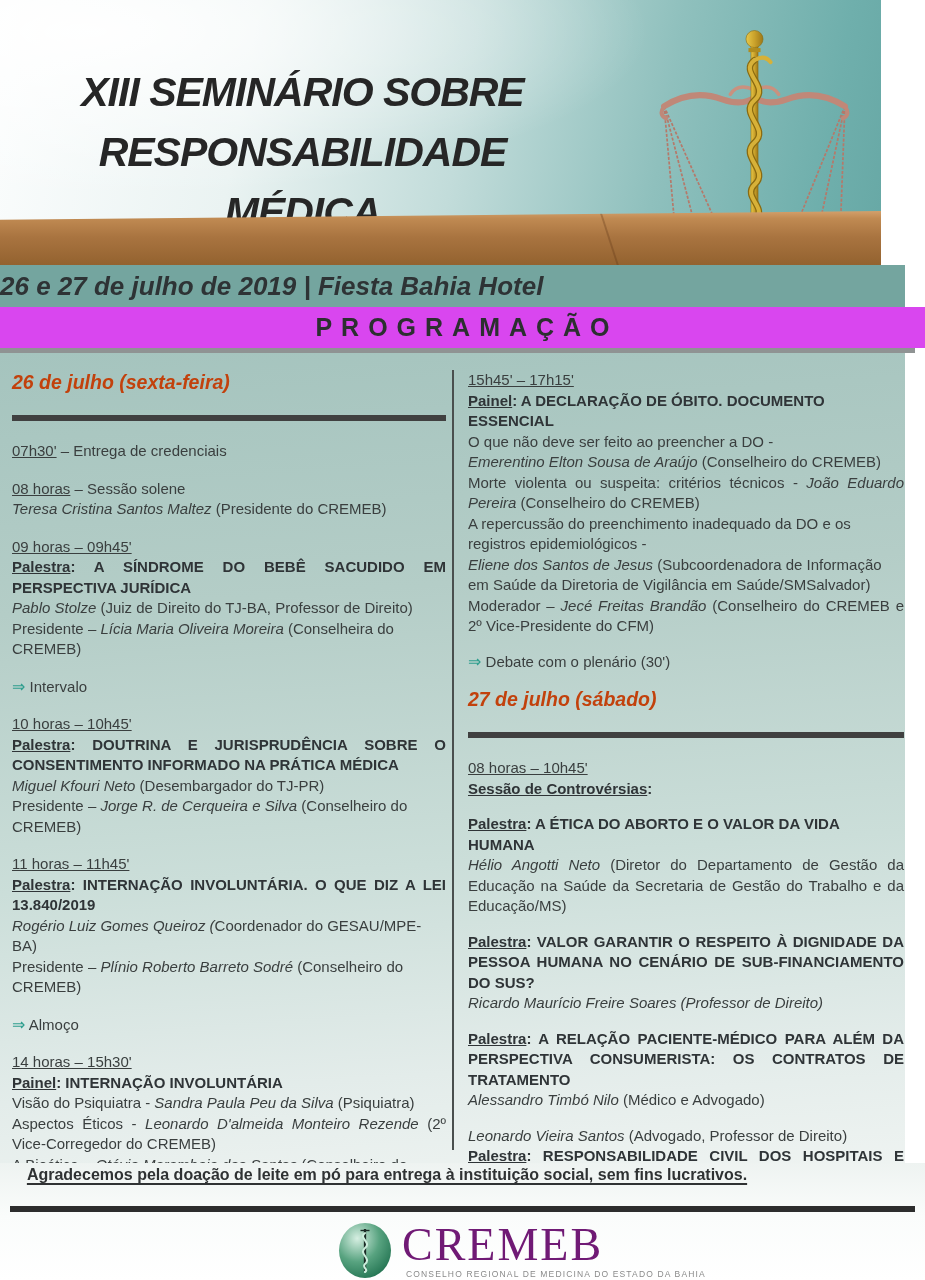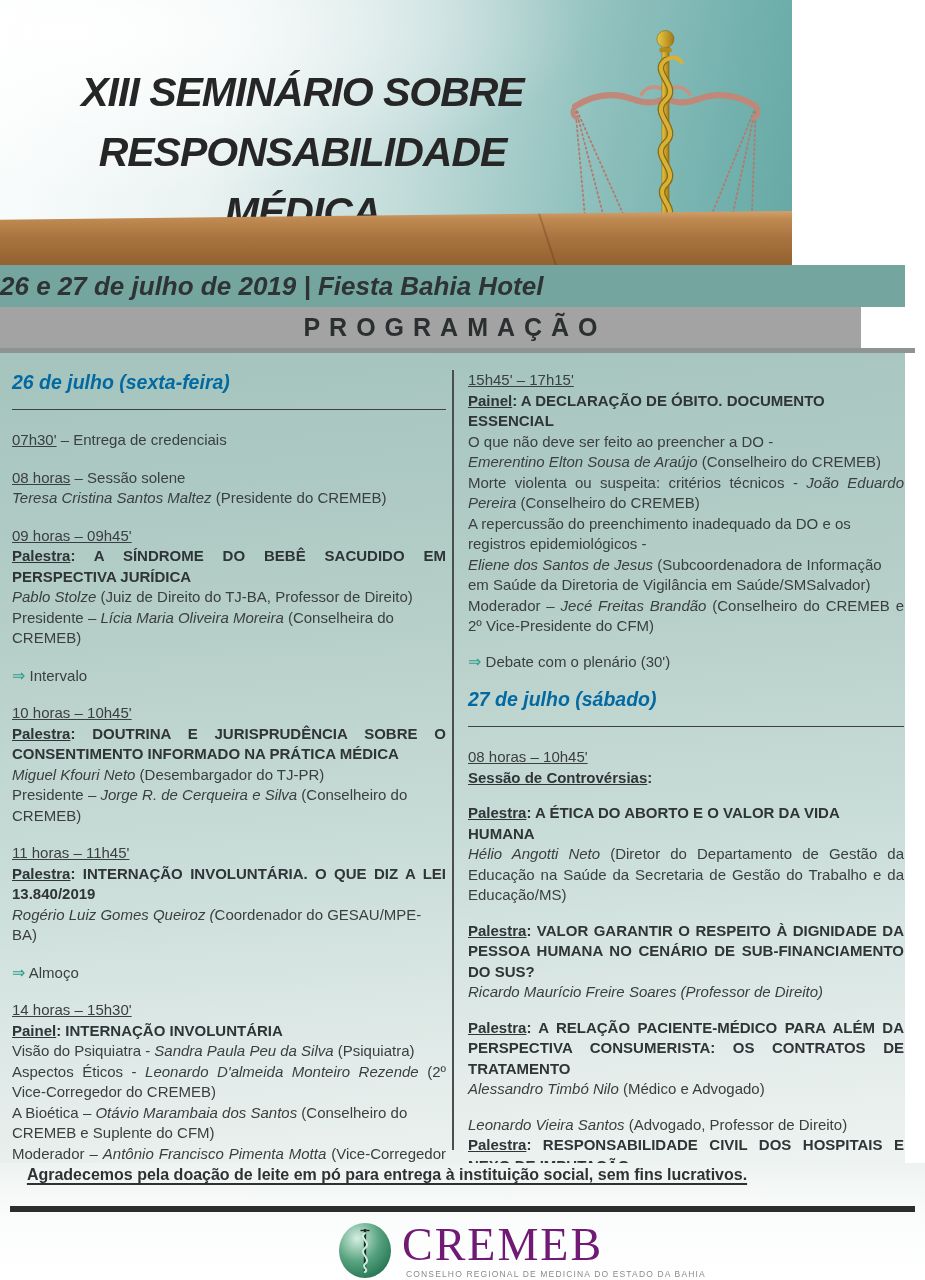--- a/index.html
+++ b/index.html
@@ -1,51 +1,51 @@
 <!DOCTYPE html>
 <html><head>
 <meta charset="utf-8">
 <style>
   html,body{margin:0;padding:0;background:#fff;}
   .page{position:relative;width:925px;height:1280px;background:#ffffff;overflow:hidden;
         font-family:"Liberation Sans",sans-serif;color:#3a3f3f;}
 
   
-  .hero{position:absolute;top:0;left:0;width:792px;height:265px;
+  .hero{position:absolute;top:0;left:0;width:881px;height:265px;
         background:
           radial-gradient(ellipse at 10% 12%, rgba(255,255,255,.95) 0%, rgba(255,255,255,0) 50%),
           linear-gradient(100deg,#fbfdfd 0%,#eaf3f2 28%,#c2dcda 52%,#8fc0bd 74%,#6fafac 92%,#67a8a5 100%);}
   .table-wood{position:absolute;bottom:0;left:0;width:100%;height:54px;
         background:linear-gradient(180deg,#d3a06b 0%,#c08a52 14%,#a97440 48%,#93622f 100%);
         clip-path:polygon(0 16%,100% 0,100% 100%,0 100%);}
   .table-wood:after{content:"";position:absolute;left:69%;top:0;width:2px;height:100%;
         background:rgba(90,50,20,.30);transform:skewX(18deg);}
   .hero-title{position:absolute;left:45px;top:62px;width:515px;text-align:center;
         font-style:italic;font-weight:bold;letter-spacing:-1px;
         font-size:41px;line-height:60px;color:#262626;}
   .scales{position:absolute;top:28px;right:20px;}
 
   
   .date-band{position:absolute;top:265px;left:0;width:905px;height:42px;background:#74a59f;
         font-size:26px;line-height:42px;font-weight:bold;font-style:italic;color:#2e3335;}
-  .prog-band{position:absolute;top:307px;left:0;width:821px;height:41px;background:#a3a3a3;
+  .prog-band{position:absolute;top:307px;left:0;width:925px;height:41px;background:#d946ef;
         text-align:center;font-size:25px;line-height:41px;font-weight:bold;
-        letter-spacing:9px;text-indent:9px;color:#2c2f30;padding-left:40px;}
+        letter-spacing:9px;text-indent:9px;color:#2c2f30;}
   .gray-rule{position:absolute;top:348px;left:0;width:915px;height:5px;background:#8f9393;}
 
   
   .content{position:absolute;top:353px;left:0;width:905px;height:810px;
         background:linear-gradient(176deg,#a5c4be 0%,#b4cdc7 30%,#cbded9 62%,#e3ecea 86%,#eef3f1 100%);}
   .divider{position:absolute;left:452px;top:370px;width:2px;height:780px;background:#4a4f4e;}
   .col{position:absolute;top:370px;}
   .col-left{left:12px;width:434px;}
   .col-right{left:468px;width:436px;}
 
   .day-heading{margin:0 0 20px 0;font-size:19.5px;line-height:24px;font-weight:bold;font-style:italic;
-        color:#0369a1;padding-bottom:15px;border-bottom:1px solid #404040;}
+        color:#c2410c;padding-bottom:21px;border-bottom:6px solid #404040;}
   .block{margin-bottom:17px;}
   .col-right .block{margin-bottom:15px;}
   .line{font-size:15px;line-height:20.5px;color:#3a3f3f;}
   .line.justify{text-align:justify;}
   .line span.b{font-weight:bold;color:#2f3437;}
   .line span.bu{font-weight:bold;color:#2f3437;text-decoration:underline;}
   .line span.u{text-decoration:underline;}
   .line span.i{font-style:italic;}
   .line span.green{font-weight:bold;color:#1f8050;}
   .line span.arrow{color:#2f9e8e;font-size:16px;}
@@ -159,20 +159,21 @@
         <div class="block">
           <div class="line"><span class="u">10 horas – 10h45'</span></div>
           <div class="line justify"><span class="bu">Palestra</span><span class="b">: DOUTRINA E JURISPRUDÊNCIA SOBRE O CONSENTIMENTO INFORMADO NA PRÁTICA MÉDICA</span></div>
           <div class="line"><span class="i">Miguel Kfouri Neto</span><span> (Desembargador do TJ-PR)</span></div>
           <div class="line"><span>Presidente – </span><span class="i">Jorge R. de Cerqueira e Silva</span><span> (Conselheiro do CREMEB)</span></div>
         </div>
         <div class="block">
           <div class="line"><span class="u">11 horas – 11h45'</span></div>
           <div class="line justify"><span class="bu">Palestra</span><span class="b">: INTERNAÇÃO INVOLUNTÁRIA. O QUE DIZ A LEI 13.840/2019</span></div>
           <div class="line"><span class="i">Rogério Luiz Gomes Queiroz (</span><span>Coordenador do GESAU/MPE-BA)</span></div>
+          <div class="line"><span>Presidente – </span><span class="i">Plínio Roberto Barreto Sodré</span><span> (Conselheiro do CREMEB)</span></div>
         </div>
         <div class="block">
           <div class="line"><span class="arrow">⇒</span><span> Almoço</span></div>
         </div>
         <div class="block">
           <div class="line"><span class="u">14 horas – 15h30'</span></div>
           <div class="line"><span class="bu">Painel</span><span class="b">: INTERNAÇÃO INVOLUNTÁRIA</span></div>
           <div class="line"><span>Visão do Psiquiatra - </span><span class="i">Sandra Paula Peu da Silva</span><span> (Psiquiatra)</span></div>
           <div class="line justify"><span>Aspectos Éticos - </span><span class="i">Leonardo D'almeida Monteiro Rezende</span><span> (2º Vice-Corregedor do CREMEB)</span></div>
           <div class="line"><span>A Bioética – </span><span class="i">Otávio Marambaia dos Santos</span><span> (Conselheiro do CREMEB e Suplente do CFM)</span></div>

